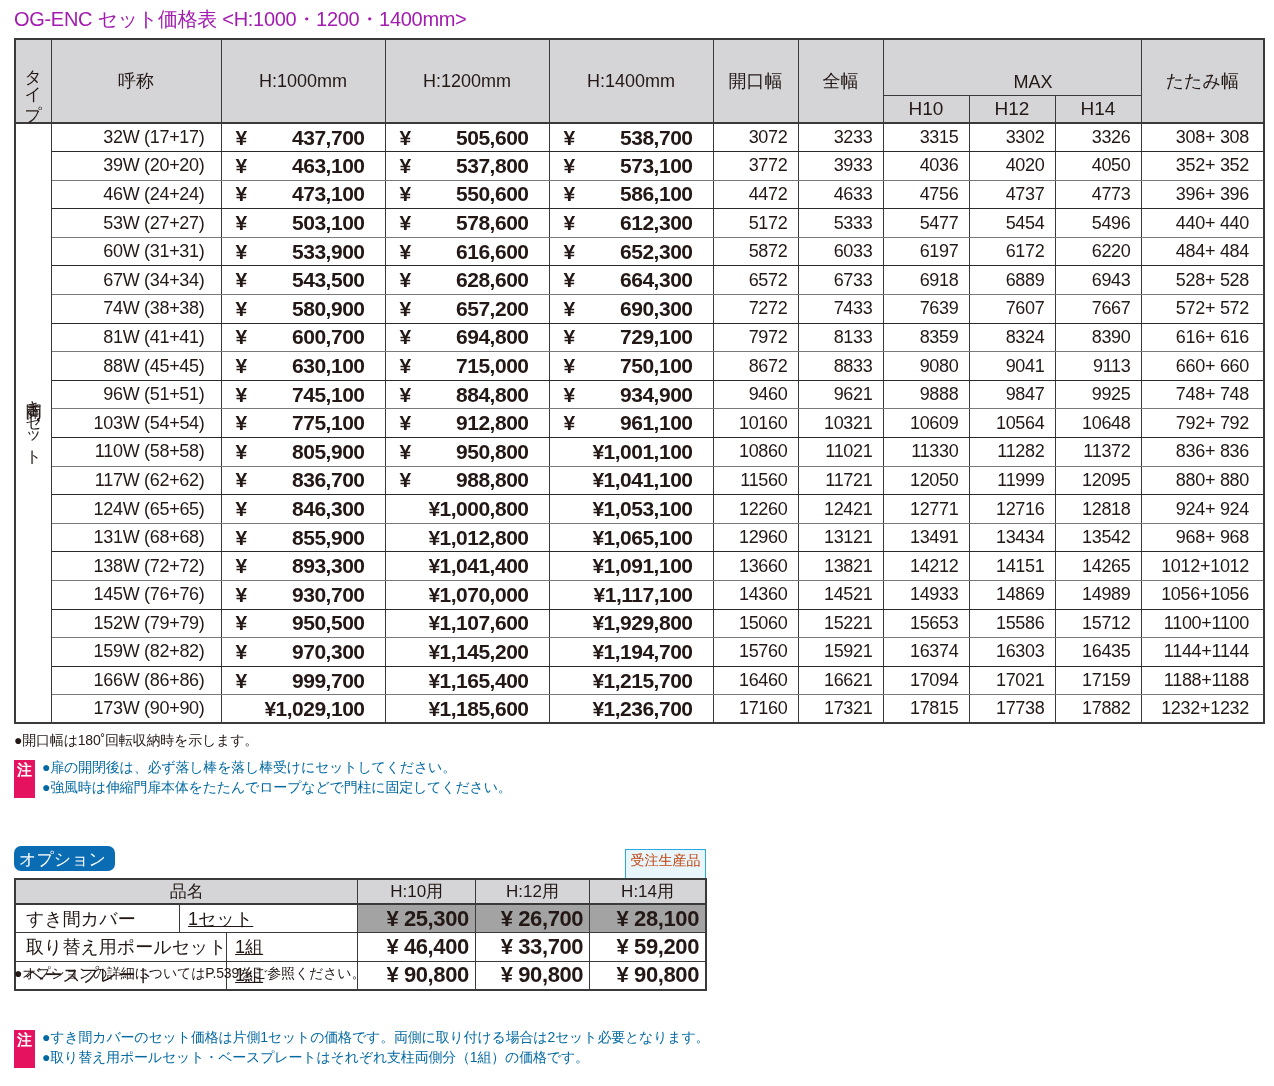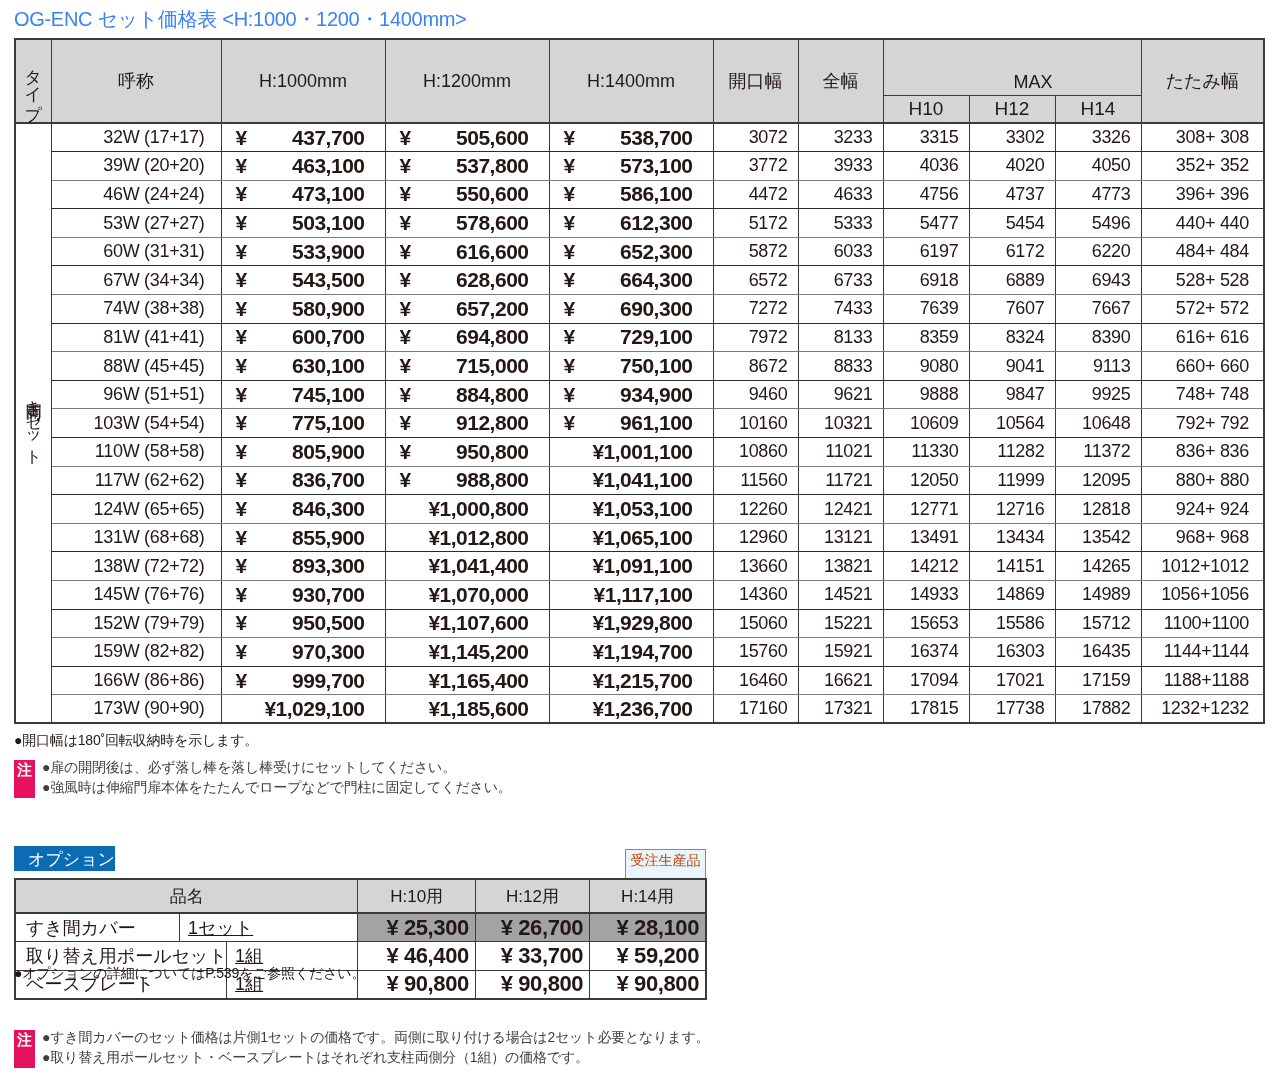--- a/index.html
+++ b/index.html
@@ -1,19 +1,19 @@
 <!DOCTYPE html>
 <html><head>
 <meta charset="utf-8">
 <style>
   * { box-sizing: border-box; margin: 0; padding: 0; }
   html, body { width: 1274px; height: 1086px; background: #ffffff; overflow: hidden; }
   body { font-family: "Liberation Sans", "DejaVu Sans", sans-serif; color: #231815; position: relative; }
 
-  .title { position: absolute; left: 14px; top: 6px; font-size: 20px; letter-spacing: -0.3px; color: #3b82f6; }
+  .title { position: absolute; left: 14px; top: 6px; font-size: 20px; letter-spacing: -0.3px; color: #a21caf; }
 
   
   .main-table {
     position: absolute; left: 14px; top: 38px; width: 1249px;
     border-collapse: collapse; table-layout: fixed;
     border: 2px solid #3a3a3a;
   }
   .main-table th {
     background: #d5d5d7; font-weight: normal; font-size: 18px;
     border: 1px solid #3a3a3a; color: #231815;
@@ -38,38 +38,38 @@
   .price.wide .yen { float: none; }
   .main-table td.dim { font-size: 18px; padding-right: 10px; letter-spacing: -0.3px; color: #231815; }
   .main-table td.fold { padding-right: 14px; }
 
   
   .note-line { position: absolute; left: 14px; font-size: 14px; color: #231815; letter-spacing: -0.2px; }
   .caution-box {
     position: absolute; left: 14px; width: 21px; background: #e4125f; color: #fff;
     font-weight: bold; font-size: 15px; text-align: center; padding-top: 1px;
   }
-  .caution-line { position: absolute; left: 42px; font-size: 14px; color: #404040; letter-spacing: -0.2px; }
+  .caution-line { position: absolute; left: 42px; font-size: 14px; color: #0369a1; letter-spacing: -0.2px; }
 
   
   .option-label {
     position: absolute; left: 14px; top: 846px; width: 101px; height: 25px;
-    background: #0a6db4; color: #fff; font-size: 17px; padding: 2px 0 0 14px;
+    background: #0a6db4; color: #fff; font-size: 17px; padding: 2px 0 0 5px; border-radius: 7px;
   }
   .made-to-order {
     position: absolute; left: 625px; top: 849px; width: 81px; height: 36px;
     border: 1px solid #2aa8e0; color: #c2410c; background: #e8f6fc;
     font-size: 14px; text-align: center; line-height: 20px;
   }
   .opt-table {
     position: absolute; left: 14px; top: 878px; width: 693px;
     border-collapse: collapse; table-layout: fixed; border: 2px solid #3a3a3a;
   }
   .opt-table th {
-    background: #d5d5d7; font-weight: normal; font-size: 17px; height: 34px;
+    background: #d5d5d7; font-weight: normal; font-size: 17px; height: 25px;
     border: 1px solid #3a3a3a; border-bottom: 2px solid #3a3a3a;
   }
   .opt-table td { height: 28.5px; font-size: 18px; border: 1px solid #3a3a3a; padding: 0 8px; white-space: nowrap; }
   .opt-table td.oprice { font-weight: bold; font-size: 22px; text-align: right; padding: 0 6px; letter-spacing: -0.4px; }
   .opt-table tr.hl td.oprice { background: #a3a3a3; }
   .opt-table td.oname { padding-left: 10px; }
   .opt-table td.oqty { padding-left: 8px; text-decoration: underline; }
 </style>
 </head>
 <body>

